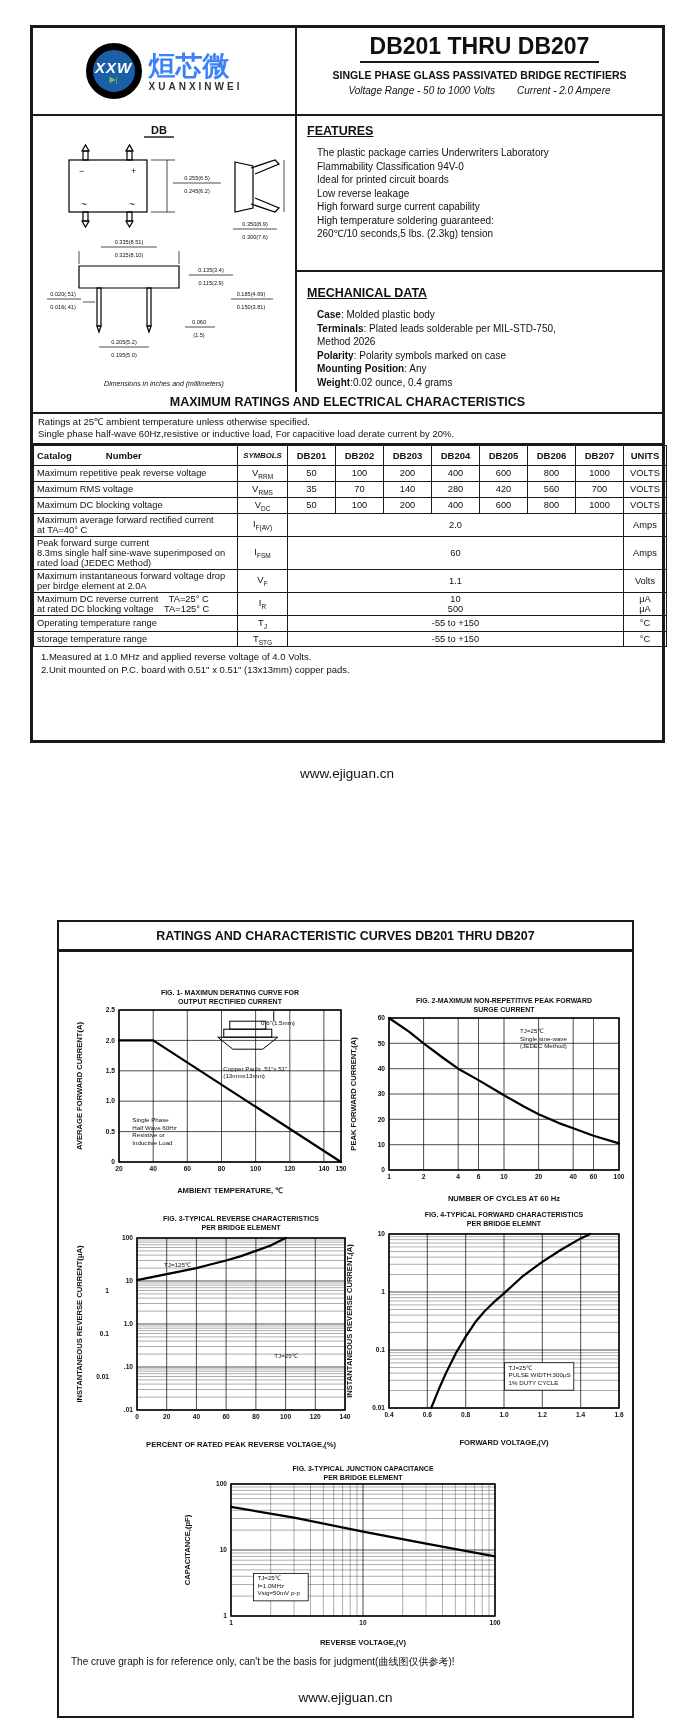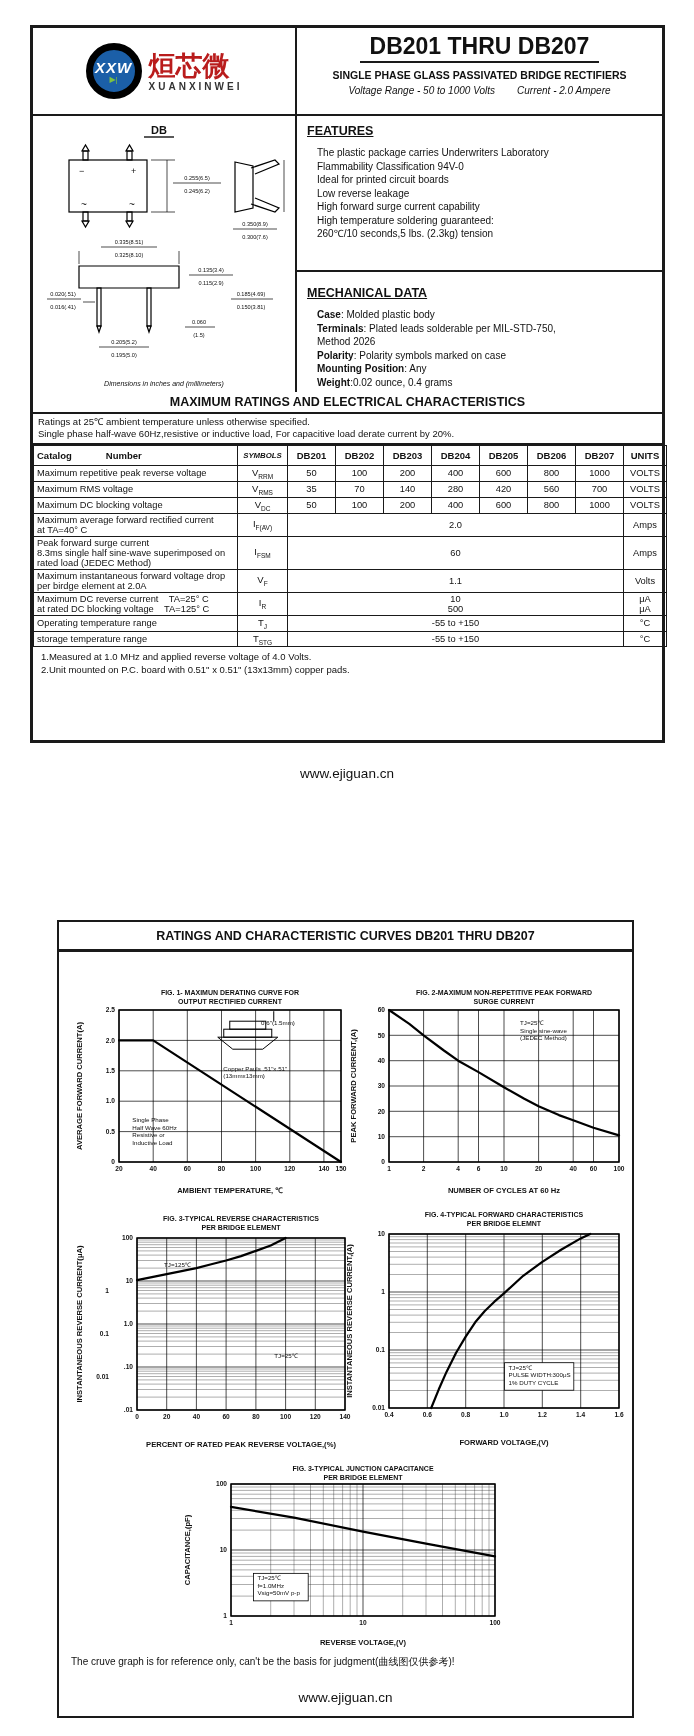--- a/index.html
+++ b/index.html
@@ -8,21 +8,21 @@
 
   
   .page1box{position:absolute;left:30px;top:25px;width:635px;height:718px;
     border:3px solid #1a1a1a;box-sizing:border-box;display:flex;flex-direction:column;background:#fff;}
   .hdr-row{display:flex;height:86px;border-bottom:2px solid #1a1a1a;flex:none;}
   .logo-cell{width:262px;display:flex;align-items:center;justify-content:center;gap:7px;flex:none;}
   .logo-ring{width:56px;height:56px;border-radius:50%;background:#1b5fa8;border:7px solid #000000;
     display:flex;flex-direction:column;align-items:center;justify-content:center;color:#fff;box-sizing:border-box;}
   .logo-xxw{font-weight:bold;font-style:italic;font-size:15px;letter-spacing:1px;}
   .logo-diode{font-size:8px;color:#7dc242;line-height:8px;}
-  .logo-cn{font-size:27px;font-weight:bold;color:#b91c1c;line-height:30px;}
+  .logo-cn{font-size:27px;font-weight:bold;color:#3b82f6;line-height:30px;}
   .logo-en{font-size:10px;font-weight:bold;letter-spacing:3px;color:#333;}
   .title-cell{flex:1;border-left:2px solid #1a1a1a;text-align:center;padding-top:5px;}
   .part-title{display:inline-block;font-size:23px;font-weight:bold;border-bottom:2px solid #1a1a1a;padding:0 10px 1px;}
   .subtitle{font-size:10.5px;font-weight:bold;margin-top:6px;}
   .rangeline{font-size:10px;font-style:italic;font-weight:normal;margin-top:4px;display:flex;justify-content:center;gap:22px;}
 
   .content-row{display:flex;height:276px;flex:none;}
   .pkg-cell{width:262px;position:relative;flex:none;}
   .pkg-svg{position:absolute;left:6px;top:2px;}
   .pkg-caption{position:absolute;left:0;bottom:5px;width:100%;text-align:center;font-size:7px;font-style:italic;}
@@ -375,21 +375,21 @@
             <polygon points="144.76,51.2 204.76,51.2 189.76,63.2 159.76,63.2" fill="none" stroke="#000" stroke-width="1"></polygon>
             <line x1="200.76" y1="25.200000000000003" x2="200.76" y2="35.2" stroke="#000" stroke-width="1"></line>
             <text x="188.08" y="39.2" class="ann">0.6"(1.5mm)</text>
             <text x="150.33999999999997" y="84.80000000000001" class="ann">Copper Pauls .51"x.51"</text>
             <text x="150.33999999999997" y="92.30000000000001" class="ann">(13mmx13mm)</text>
             <text x="59.32" y="136.48000000000002" class="ann">Single Phase</text>
             <text x="59.32" y="143.98000000000002" class="ann">Half Wave 60Hz</text>
             <text x="59.32" y="151.48000000000002" class="ann">Resistive or</text>
             <text x="59.32" y="158.98000000000002" class="ann">Inductive Load</text>
           </svg></div>
-        <div class="chart" style="left: 288px; top: 64px;"><svg width="284" height="212" viewBox="0 0 284 212">
+        <div class="chart" style="left: 288px; top: 72px;"><svg width="284" height="212" viewBox="0 0 284 212">
             <line x1="42.0" y1="24" x2="42.0" y2="176" class="g"></line>
             <line x1="76.6" y1="24" x2="76.6" y2="176" class="g"></line>
             <line x1="111.2" y1="24" x2="111.2" y2="176" class="g"></line>
             <line x1="131.5" y1="24" x2="131.5" y2="176" class="g"></line>
             <line x1="157.0" y1="24" x2="157.0" y2="176" class="g"></line>
             <line x1="191.6" y1="24" x2="191.6" y2="176" class="g"></line>
             <line x1="226.2" y1="24" x2="226.2" y2="176" class="g"></line>
             <line x1="246.5" y1="24" x2="246.5" y2="176" class="g"></line>
             <line x1="272.0" y1="24" x2="272.0" y2="176" class="g"></line>
             <line x1="42" y1="176.0" x2="272" y2="176.0" class="g"></line>

